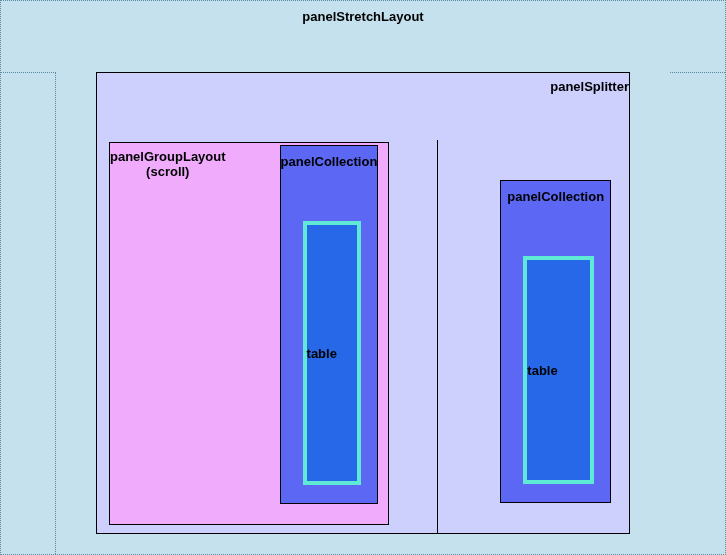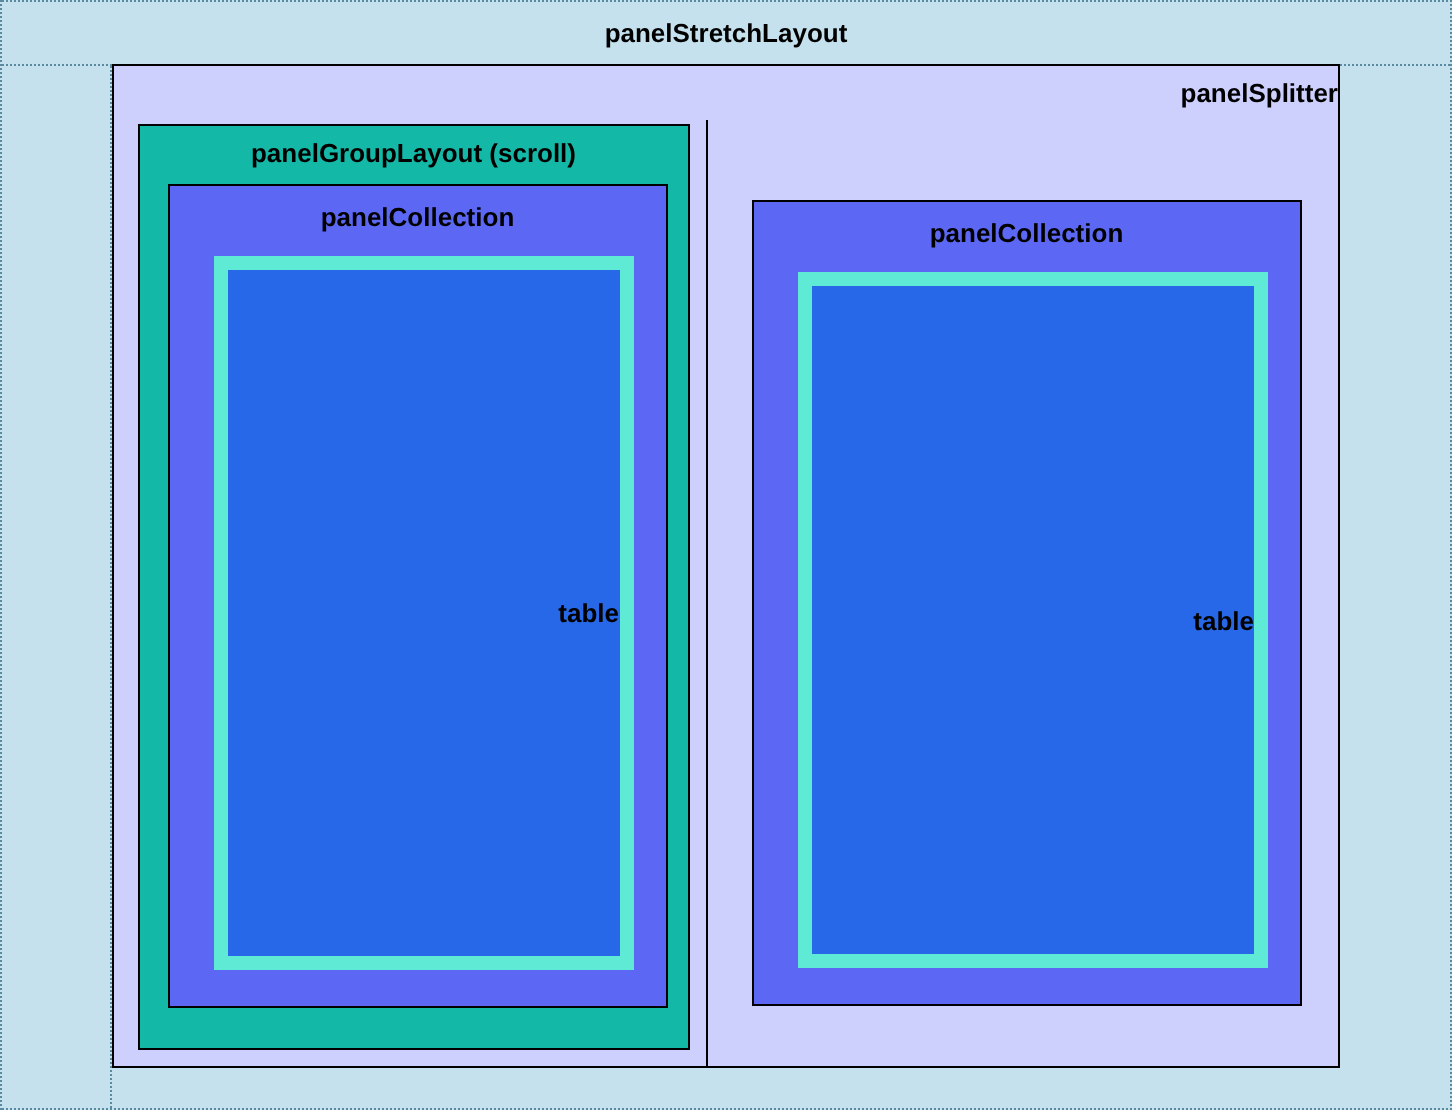--- a/index.html
+++ b/index.html
@@ -1,18 +1,19 @@
 <!DOCTYPE html>
 <html><head>
   <meta charset="utf-8">
   <style>
     * {
       box-sizing: border-box;
       margin: 0;
       padding: 0;
+      gap: 40px;
     }
     body {
       font-family: Arial, sans-serif;
       font-size: 13px;
       font-weight: bold;
       color: #000;
     }
     .stretch-layout {
       width: 726px;
       height: 555px;
@@ -68,24 +69,24 @@
       flex-direction: column;
     }
     .pane-left {
       padding: 2px 8px 8px 12px;
     }
     .pane-right {
       padding: 40px 18px 30px 22px;
     }
     .group-layout {
       flex: 1;
-      background: #14b8a6;
+      background: #f0abfc;
       border: 1px solid #000;
       display: flex;
-      flex-direction: column;
+      flex-direction: row;
     }
     .group-title {
       text-align: center;
       padding: 6px 0;
     }
     .group-body {
       flex: 1;
       padding: 2px 10px 20px 14px;
       display: flex;
     }
@@ -101,24 +102,24 @@
       padding: 8px 0;
     }
     .collection-body {
       flex: 1;
       padding: 4px 16px 18px 22px;
       display: flex;
     }
     .table {
       flex: 1;
       background: #2768e8;
-      border: 7px solid #5eead4;
+      border: 4px solid #5eead4;
       display: flex;
       align-items: center;
-      justify-content: flex-end;
+      justify-content: flex-start;
     }
   </style>
 </head>
 <body>
 
 <div class="stretch-layout">
   <div class="stretch-title">panelStretchLayout</div>
   <div class="stretch-body">
     <div class="left-rail"></div>
 

